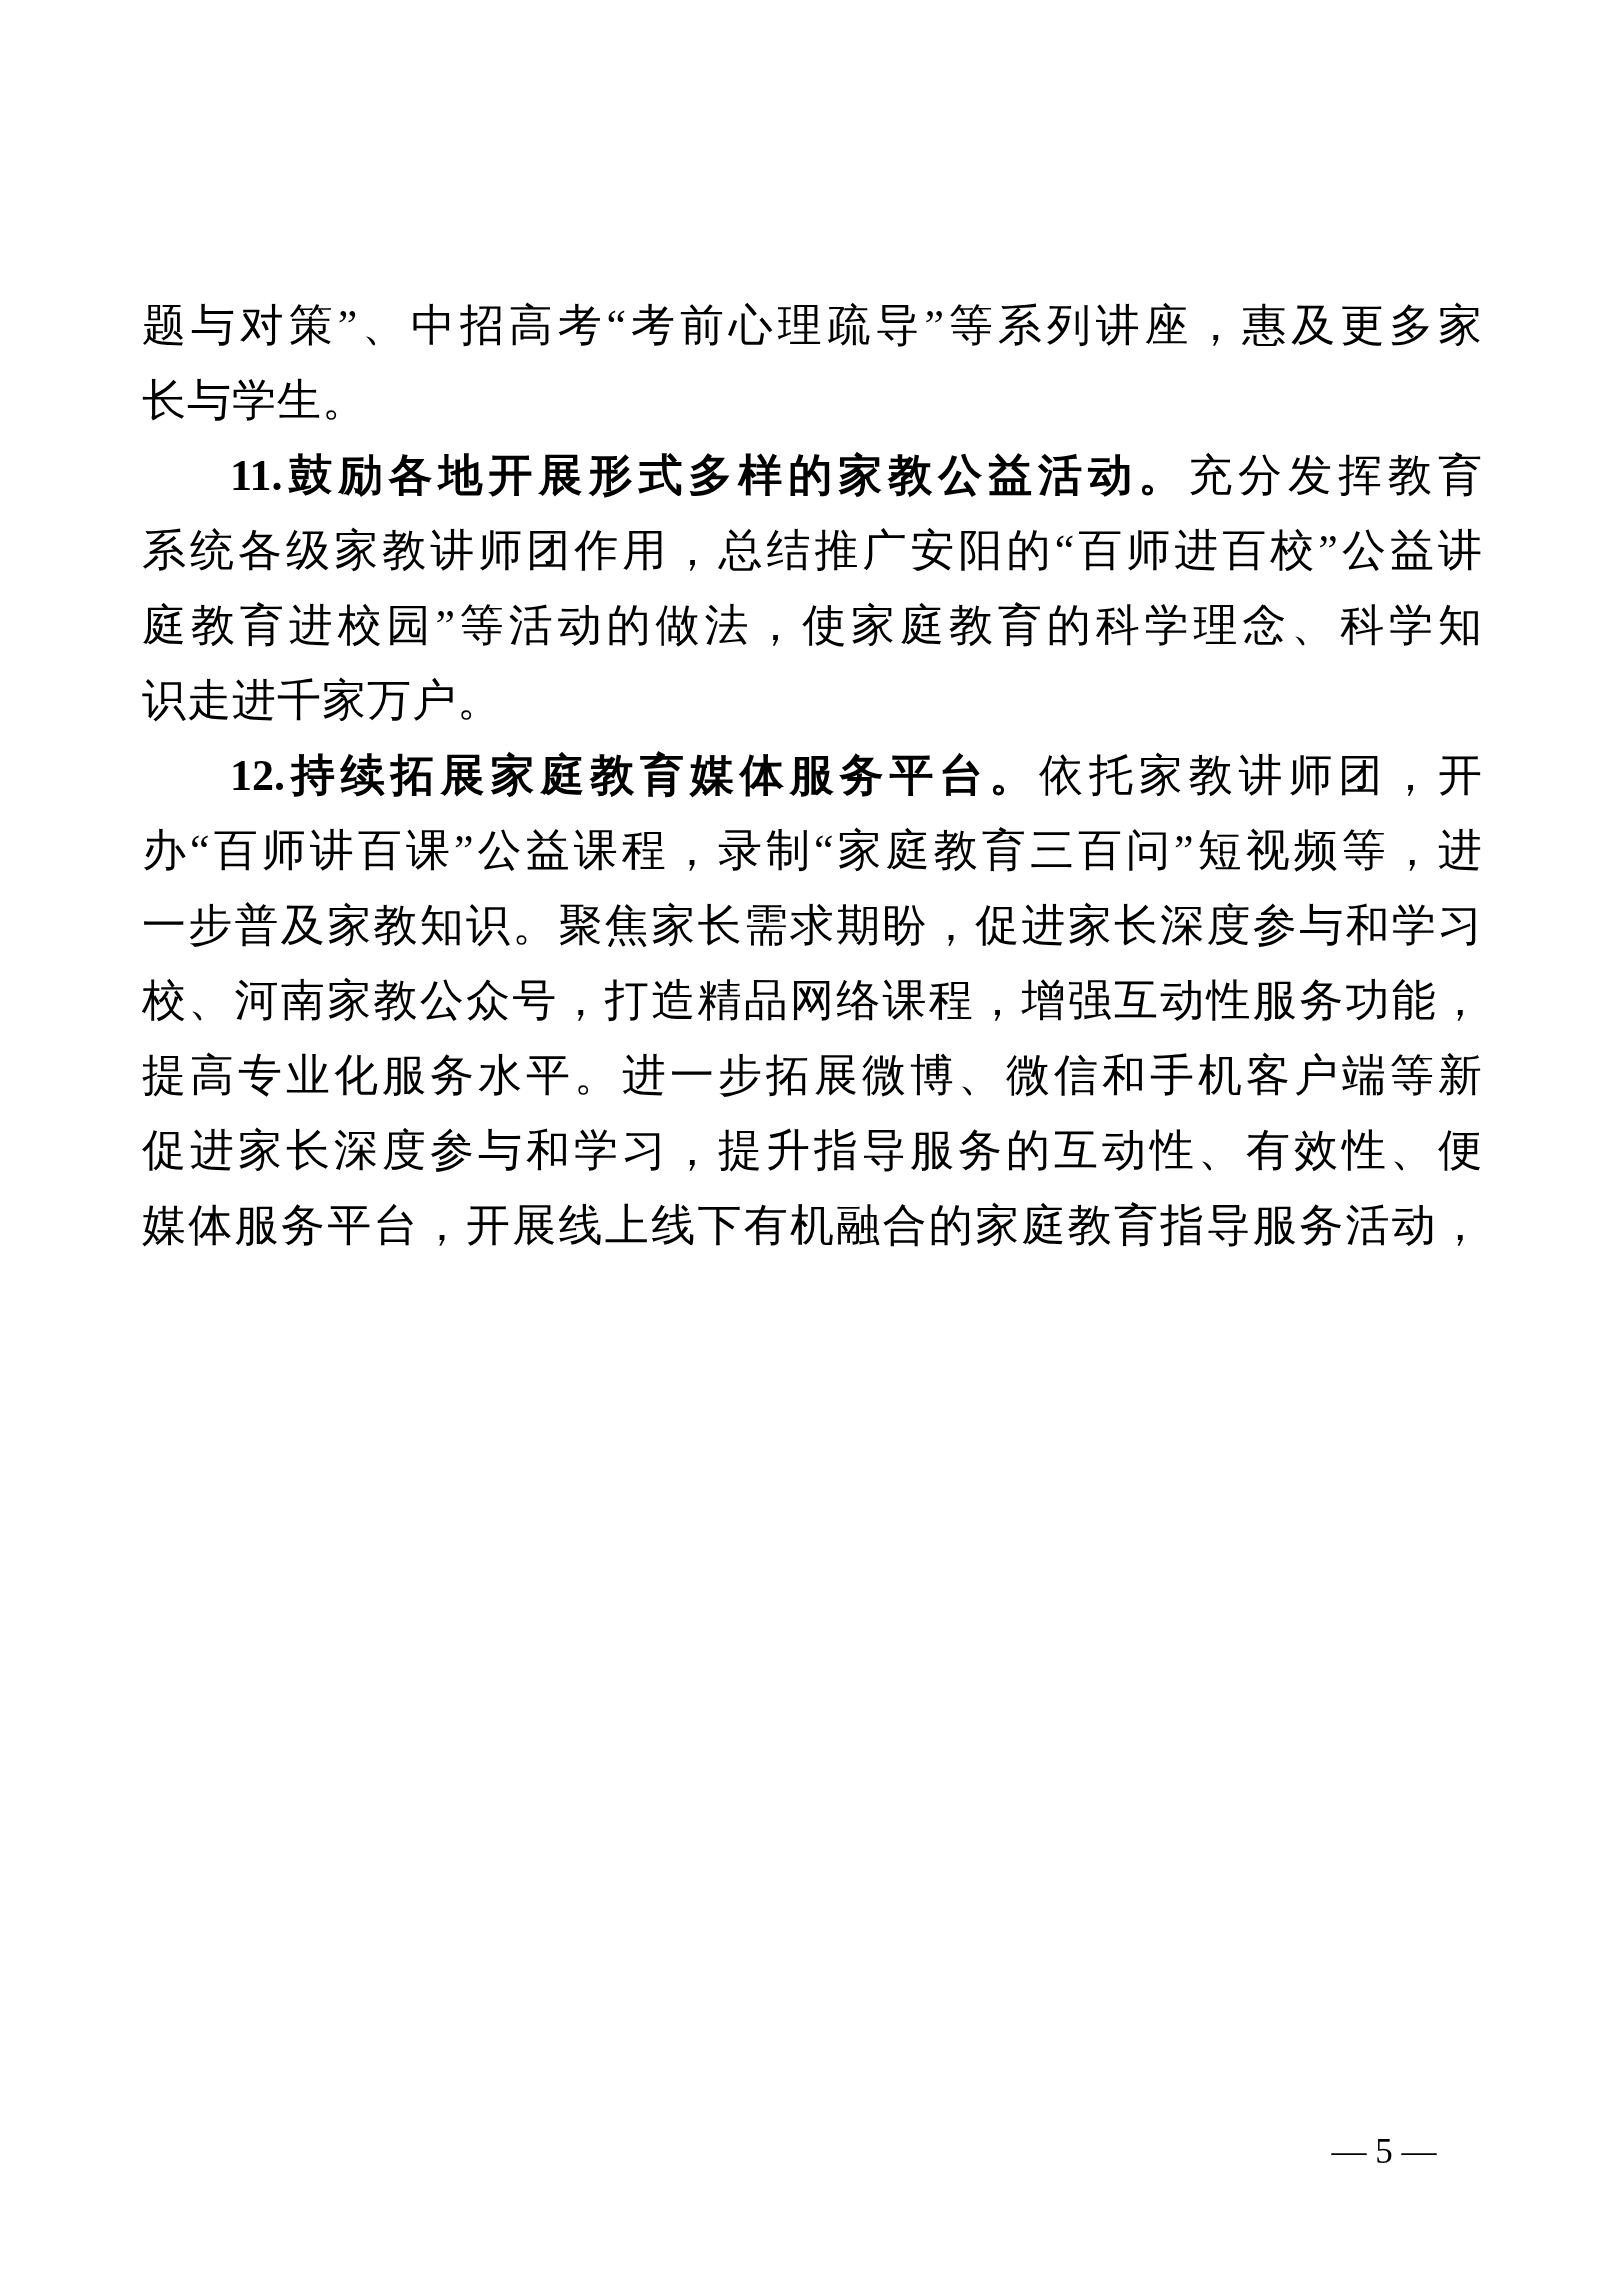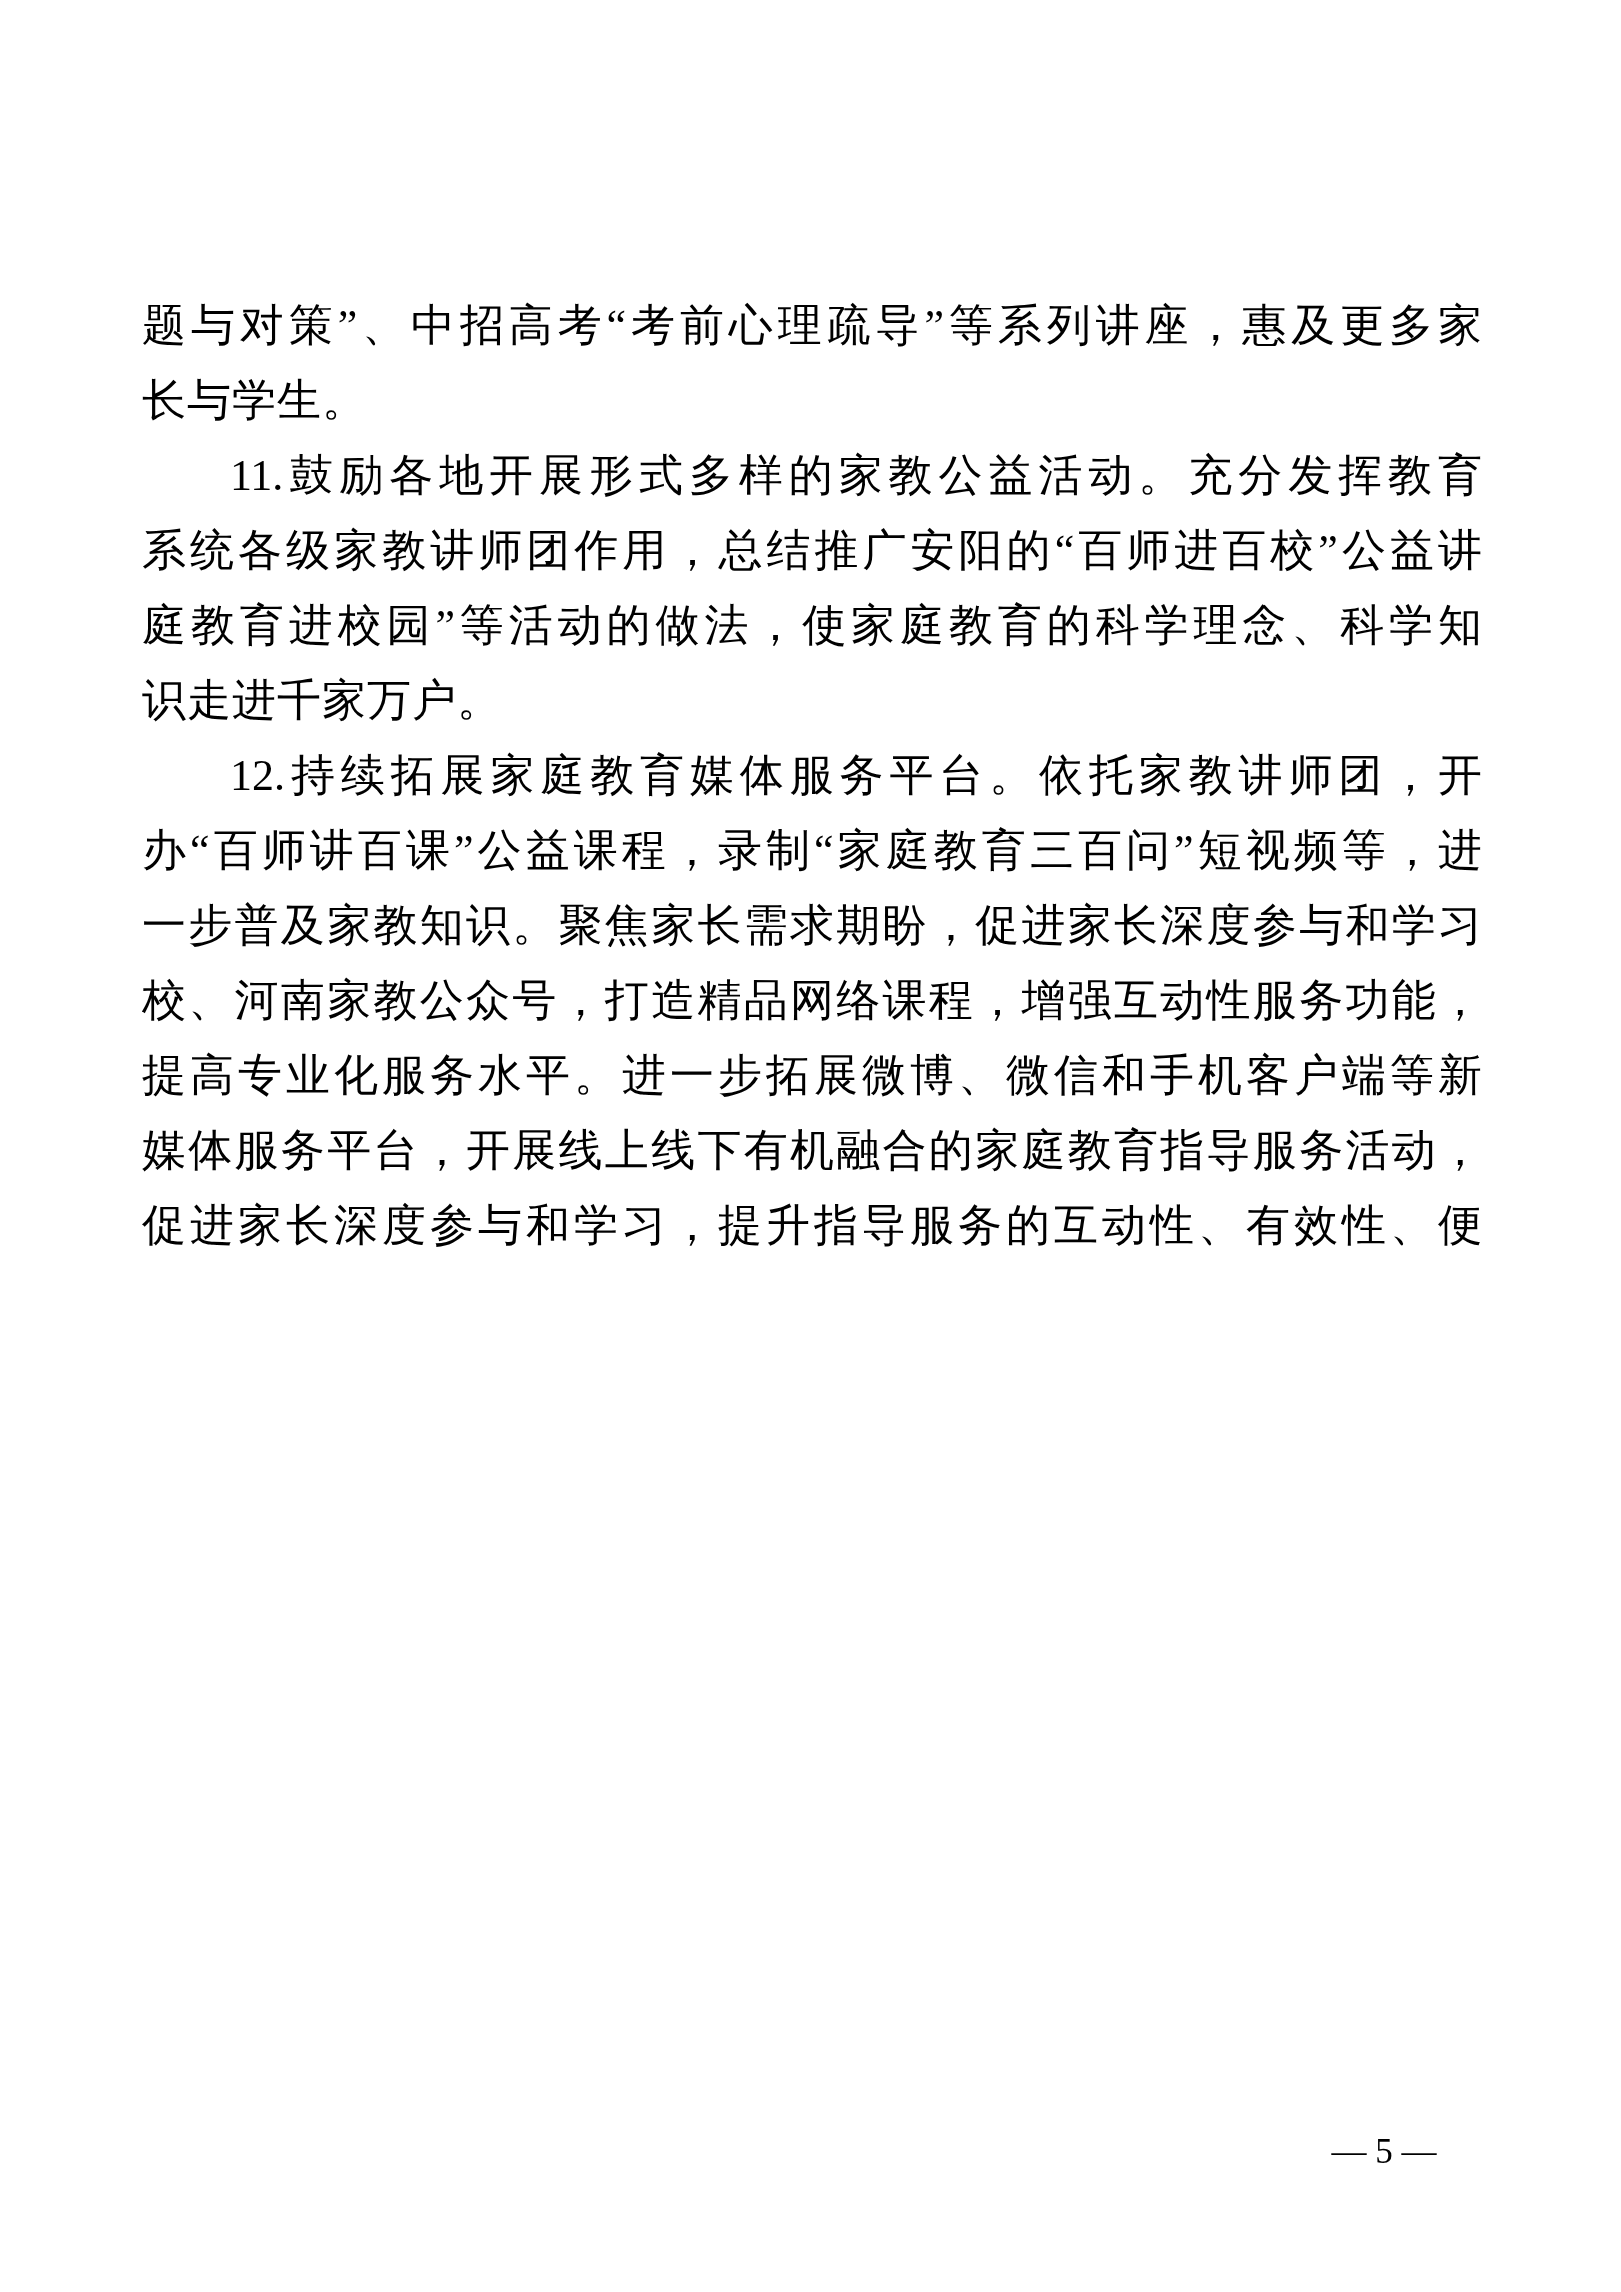--- a/index.html
+++ b/index.html
@@ -39,21 +39,21 @@
     white-space: normal;
     text-align: justify;
     text-align-last: justify;
     text-justify: inter-ideograph;
     letter-spacing: 0;
   }
   .line.indent {
     text-indent: 88px;
   }
   .seg { font-weight: normal; }
-  .seg.bold { font-weight: normal; }
+  .seg.bold { font-weight: bold; }
   .page-number {
     position: absolute;
     top: 2127px;
     left: 1325px;
     width: 118px;
     height: 49px;
     line-height: 49px;
     font-size: 35px;
     text-align: center;
     color: #000000;
@@ -68,18 +68,18 @@
       <div class="line"><span class="seg">长与学生。</span></div>
       <div class="line justify indent"><span class="seg bold">11.鼓励各地开展形式多样的家教公益活动。</span><span class="seg">充分发挥教育</span></div>
       <div class="line justify"><span class="seg">系统各级家教讲师团作用，总结推广安阳的“百师进百校”公益讲</span></div>
       <div class="line justify"><span class="seg">庭教育进校园”等活动的做法，使家庭教育的科学理念、科学知</span></div>
       <div class="line"><span class="seg">识走进千家万户。</span></div>
       <div class="line justify indent"><span class="seg bold">12.持续拓展家庭教育媒体服务平台。</span><span class="seg">依托家教讲师团，开</span></div>
       <div class="line justify"><span class="seg">办“百师讲百课”公益课程，录制“家庭教育三百问”短视频等，进</span></div>
       <div class="line justify"><span class="seg">一步普及家教知识。聚焦家长需求期盼，促进家长深度参与和学习</span></div>
       <div class="line justify"><span class="seg">校、河南家教公众号，打造精品网络课程，增强互动性服务功能，</span></div>
       <div class="line justify"><span class="seg">提高专业化服务水平。进一步拓展微博、微信和手机客户端等新</span></div>
+      <div class="line justify"><span class="seg">促进家长深度参与和学习，提升指导服务的互动性、有效性、便</span></div>
       <div class="line justify"><span class="seg">媒体服务平台，开展线上线下有机融合的家庭教育指导服务活动，</span></div>
-      <div class="line justify"><span class="seg">促进家长深度参与和学习，提升指导服务的互动性、有效性、便</span></div>
     </div>
   <div class="page-number">— 5 —</div>
 </div>
 
 
 </body></html>

